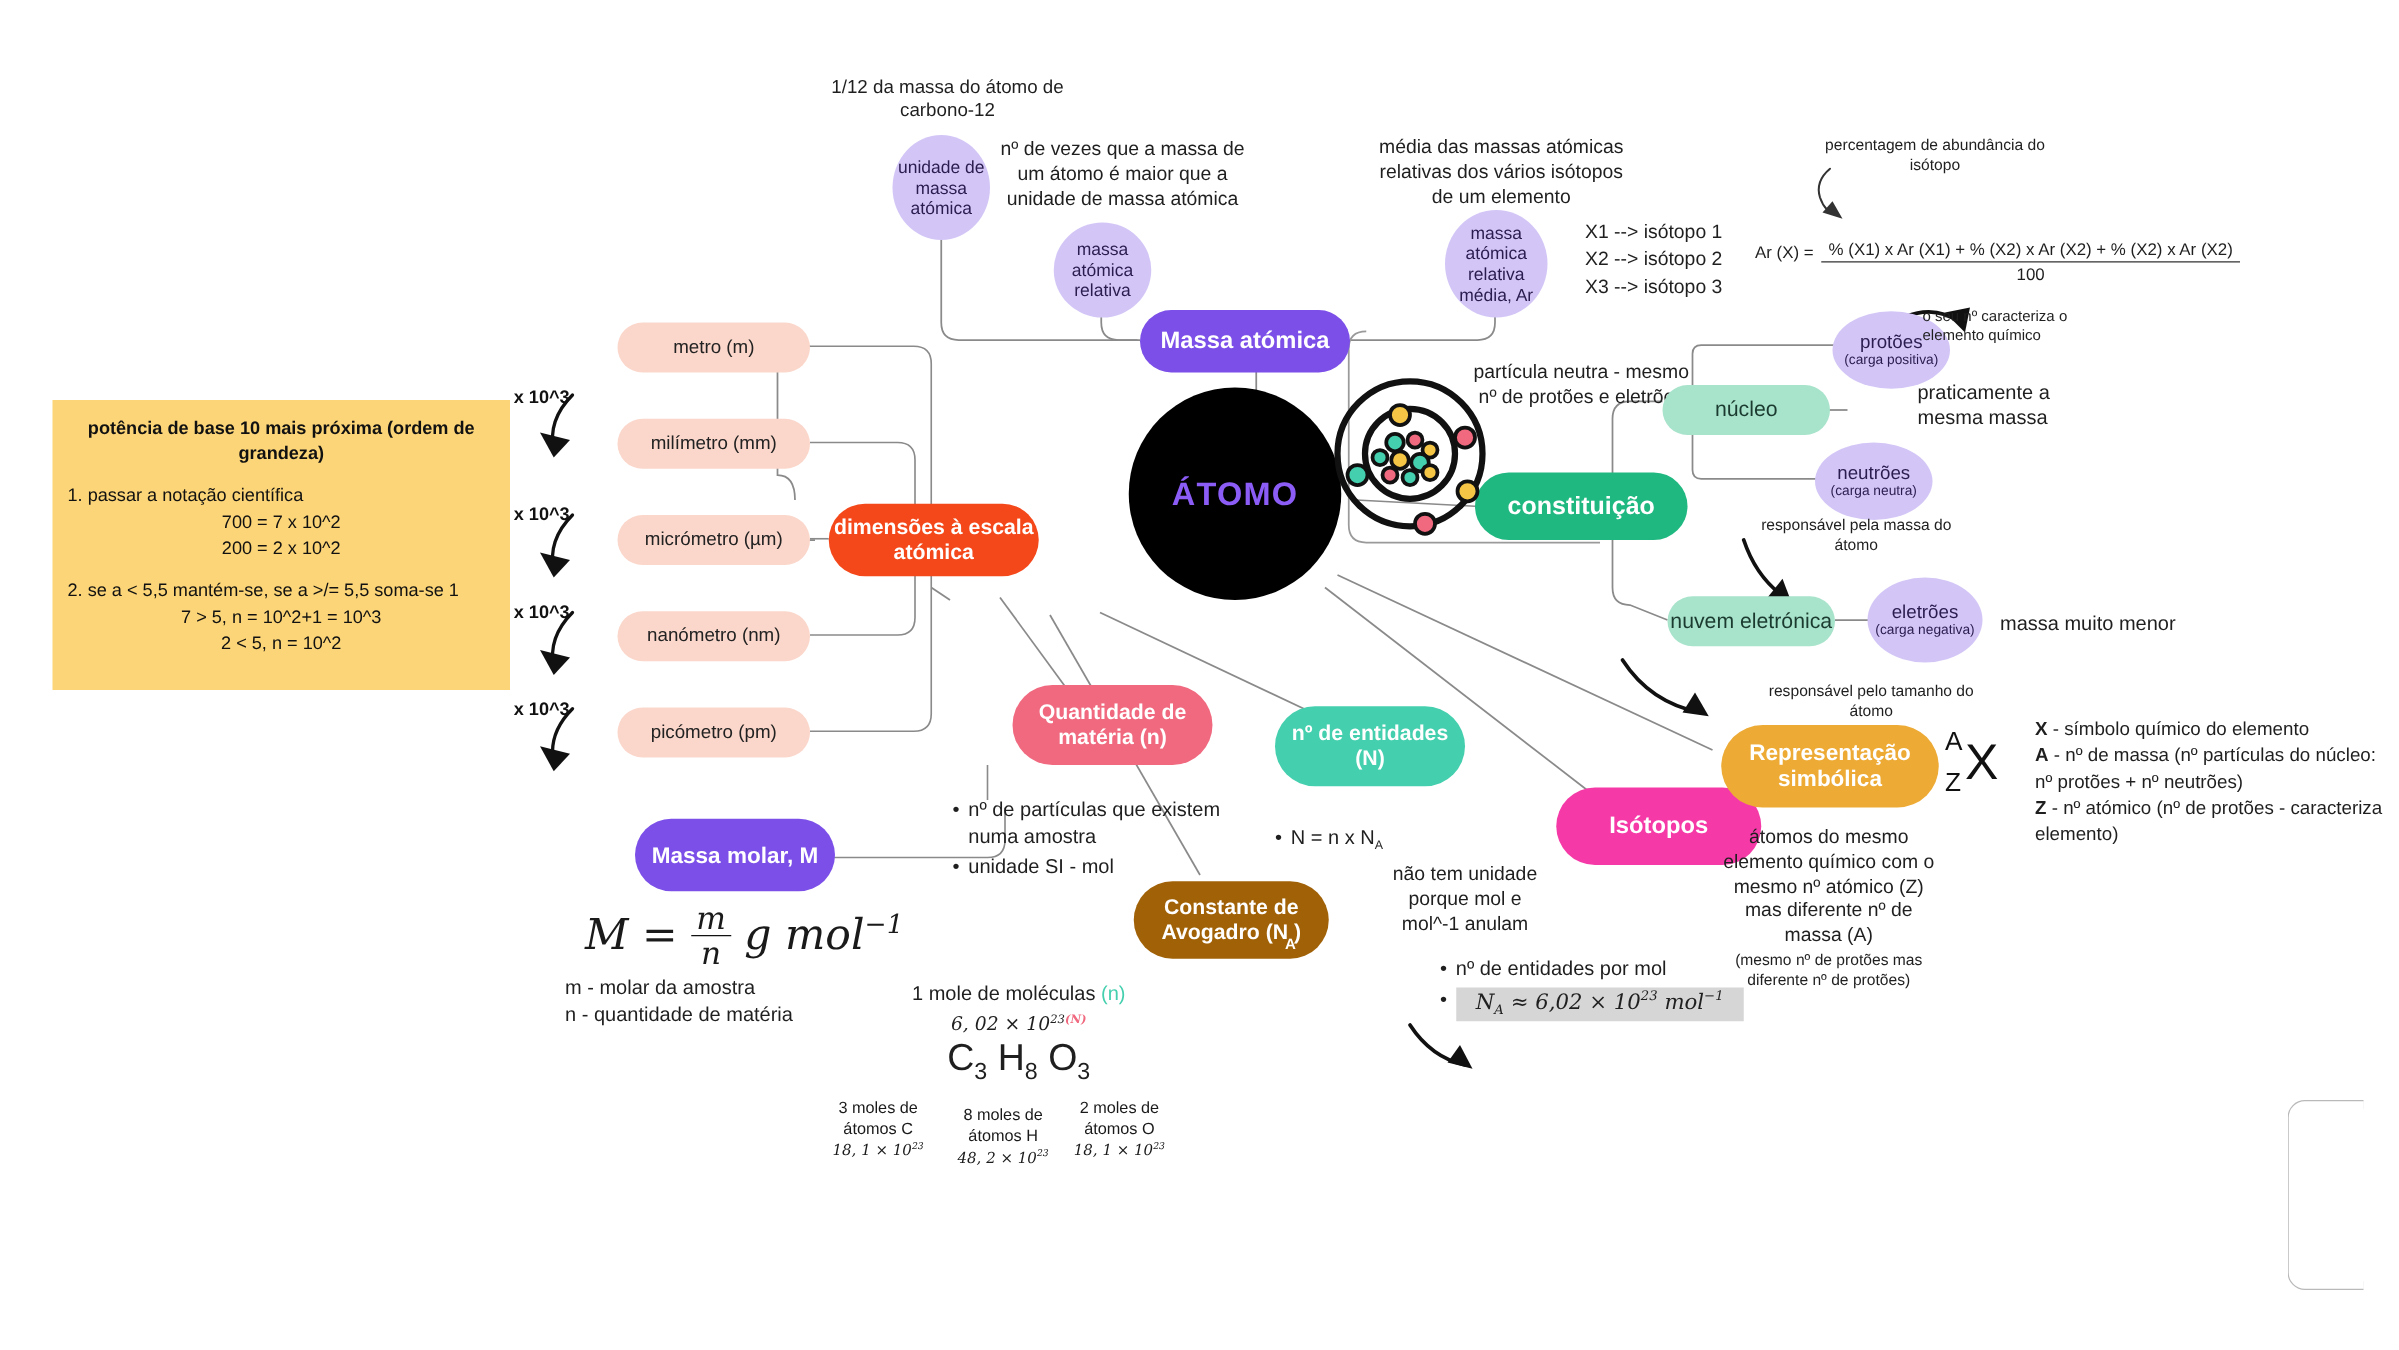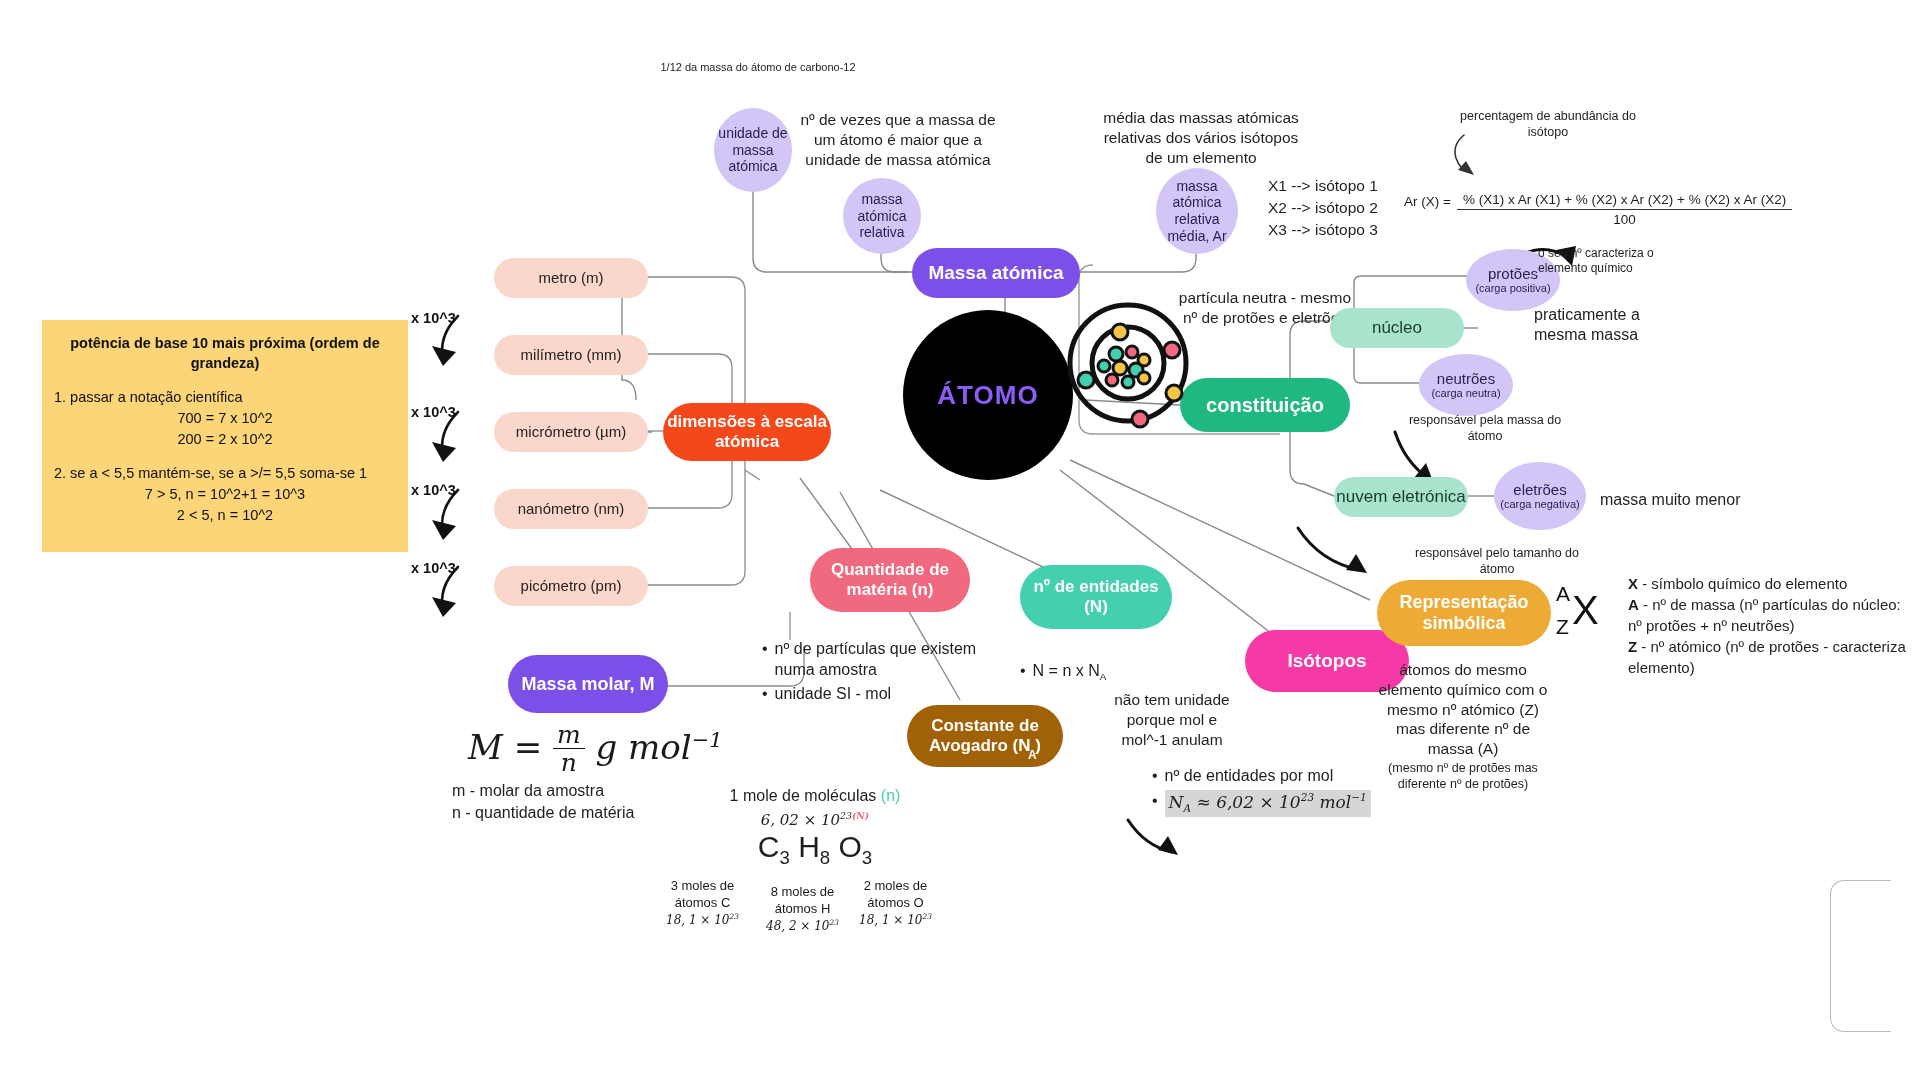--- a/index.html
+++ b/index.html
@@ -129,21 +129,21 @@
     display: flex;
     gap: 7px;
     margin-bottom: 3px;
   }
   .bullets .dot { flex: 0 0 auto; }
 
   
   .mathserif { font-family: "DejaVu Serif", serif; font-style: italic; }
   .supnum { font-size: 0.62em; vertical-align: super; }
   .subnum { font-size: 0.62em; vertical-align: sub; }
-  .hl { background: #d6d6d6; padding: 1px 4px; font-style: italic; }
+  .hl { background: #d6d6d6; padding: 1px 16px; font-style: italic; }
 
   .frac {
     display: inline-flex;
     flex-direction: column;
     align-items: center;
     vertical-align: middle;
     font-style: italic;
   }
   .frac .num { border-bottom: 1.6px solid #111; padding: 0 4px; line-height: 1.05; }
   .frac .den { padding: 0 4px; line-height: 1.15; }
@@ -390,21 +390,21 @@
       <circle cx="54" cy="92" r="6" fill="#f0697f" stroke="#111" stroke-width="3"></circle>
       <circle cx="70" cy="94" r="6" fill="#44cfae" stroke="#111" stroke-width="3"></circle>
       <circle cx="86" cy="90" r="6" fill="#f5c646" stroke="#111" stroke-width="3"></circle>
       <circle cx="46" cy="78" r="6" fill="#44cfae" stroke="#111" stroke-width="3"></circle>
     </g>
   </svg>
 
   <div class="oval" style="left:714px; top:108px; width:78px; height:84px;">
     <span>unidade de massa atómica</span>
   </div>
-  <div class="txt" style="left:660px; top:60px; width:196px; font-size:11px;">1/12 da massa do átomo de carbono-12</div>
+  <div class="txt" style="left:660px; top:60px; width:196px; font-size:15px;">1/12 da massa do átomo de carbono-12</div>
 
   <div class="oval" style="left:843px; top:178px; width:78px; height:76px;">
     <span>massa atómica relativa</span>
   </div>
   <div class="txt" style="left:792px; top:110px; width:212px; font-size:15.5px;">nº de vezes que a massa de um átomo é maior que a unidade de massa atómica</div>
 
   <div class="oval" style="left:1156px; top:168px; width:82px; height:86px;">
     <span>massa atómica relativa média, Ar</span>
   </div>
   <div class="txt" style="left:1098px; top:108px; width:206px; font-size:15.5px;">média das massas atómicas relativas  dos vários isótopos de um elemento</div>
@@ -431,21 +431,21 @@
     <span>núcleo</span>
   </div>
   <div class="pill mint" style="left:1334px; top:477px; width:134px; height:40px;">
     <span>nuvem eletrónica</span>
   </div>
 
   <div class="oval" style="left:1466px; top:249px; width:94px; height:62px; font-size:15px;">
     <span>protões</span>
     <span class="sub">(carga positiva)</span>
   </div>
-  <div class="oval" style="left:1419px; top:354px; width:94px; height:62px; font-size:15px;">
+  <div class="oval" style="left:1452px; top:354px; width:94px; height:62px; font-size:15px;">
     <span>neutrões</span>
     <span class="sub">(carga neutra)</span>
   </div>
   <div class="oval" style="left:1494px; top:462px; width:92px; height:68px; font-size:15px;">
     <span>eletrões</span>
     <span class="sub">(carga negativa)</span>
   </div>
 
   <div class="txt left" style="left:1538px; top:246px; width:140px; font-size:12px;">o seu nº caracteriza  o elemento químico</div>
   <div class="txt left" style="left:1534px; top:305px; width:150px; font-size:16px;">praticamente a mesma massa</div>

